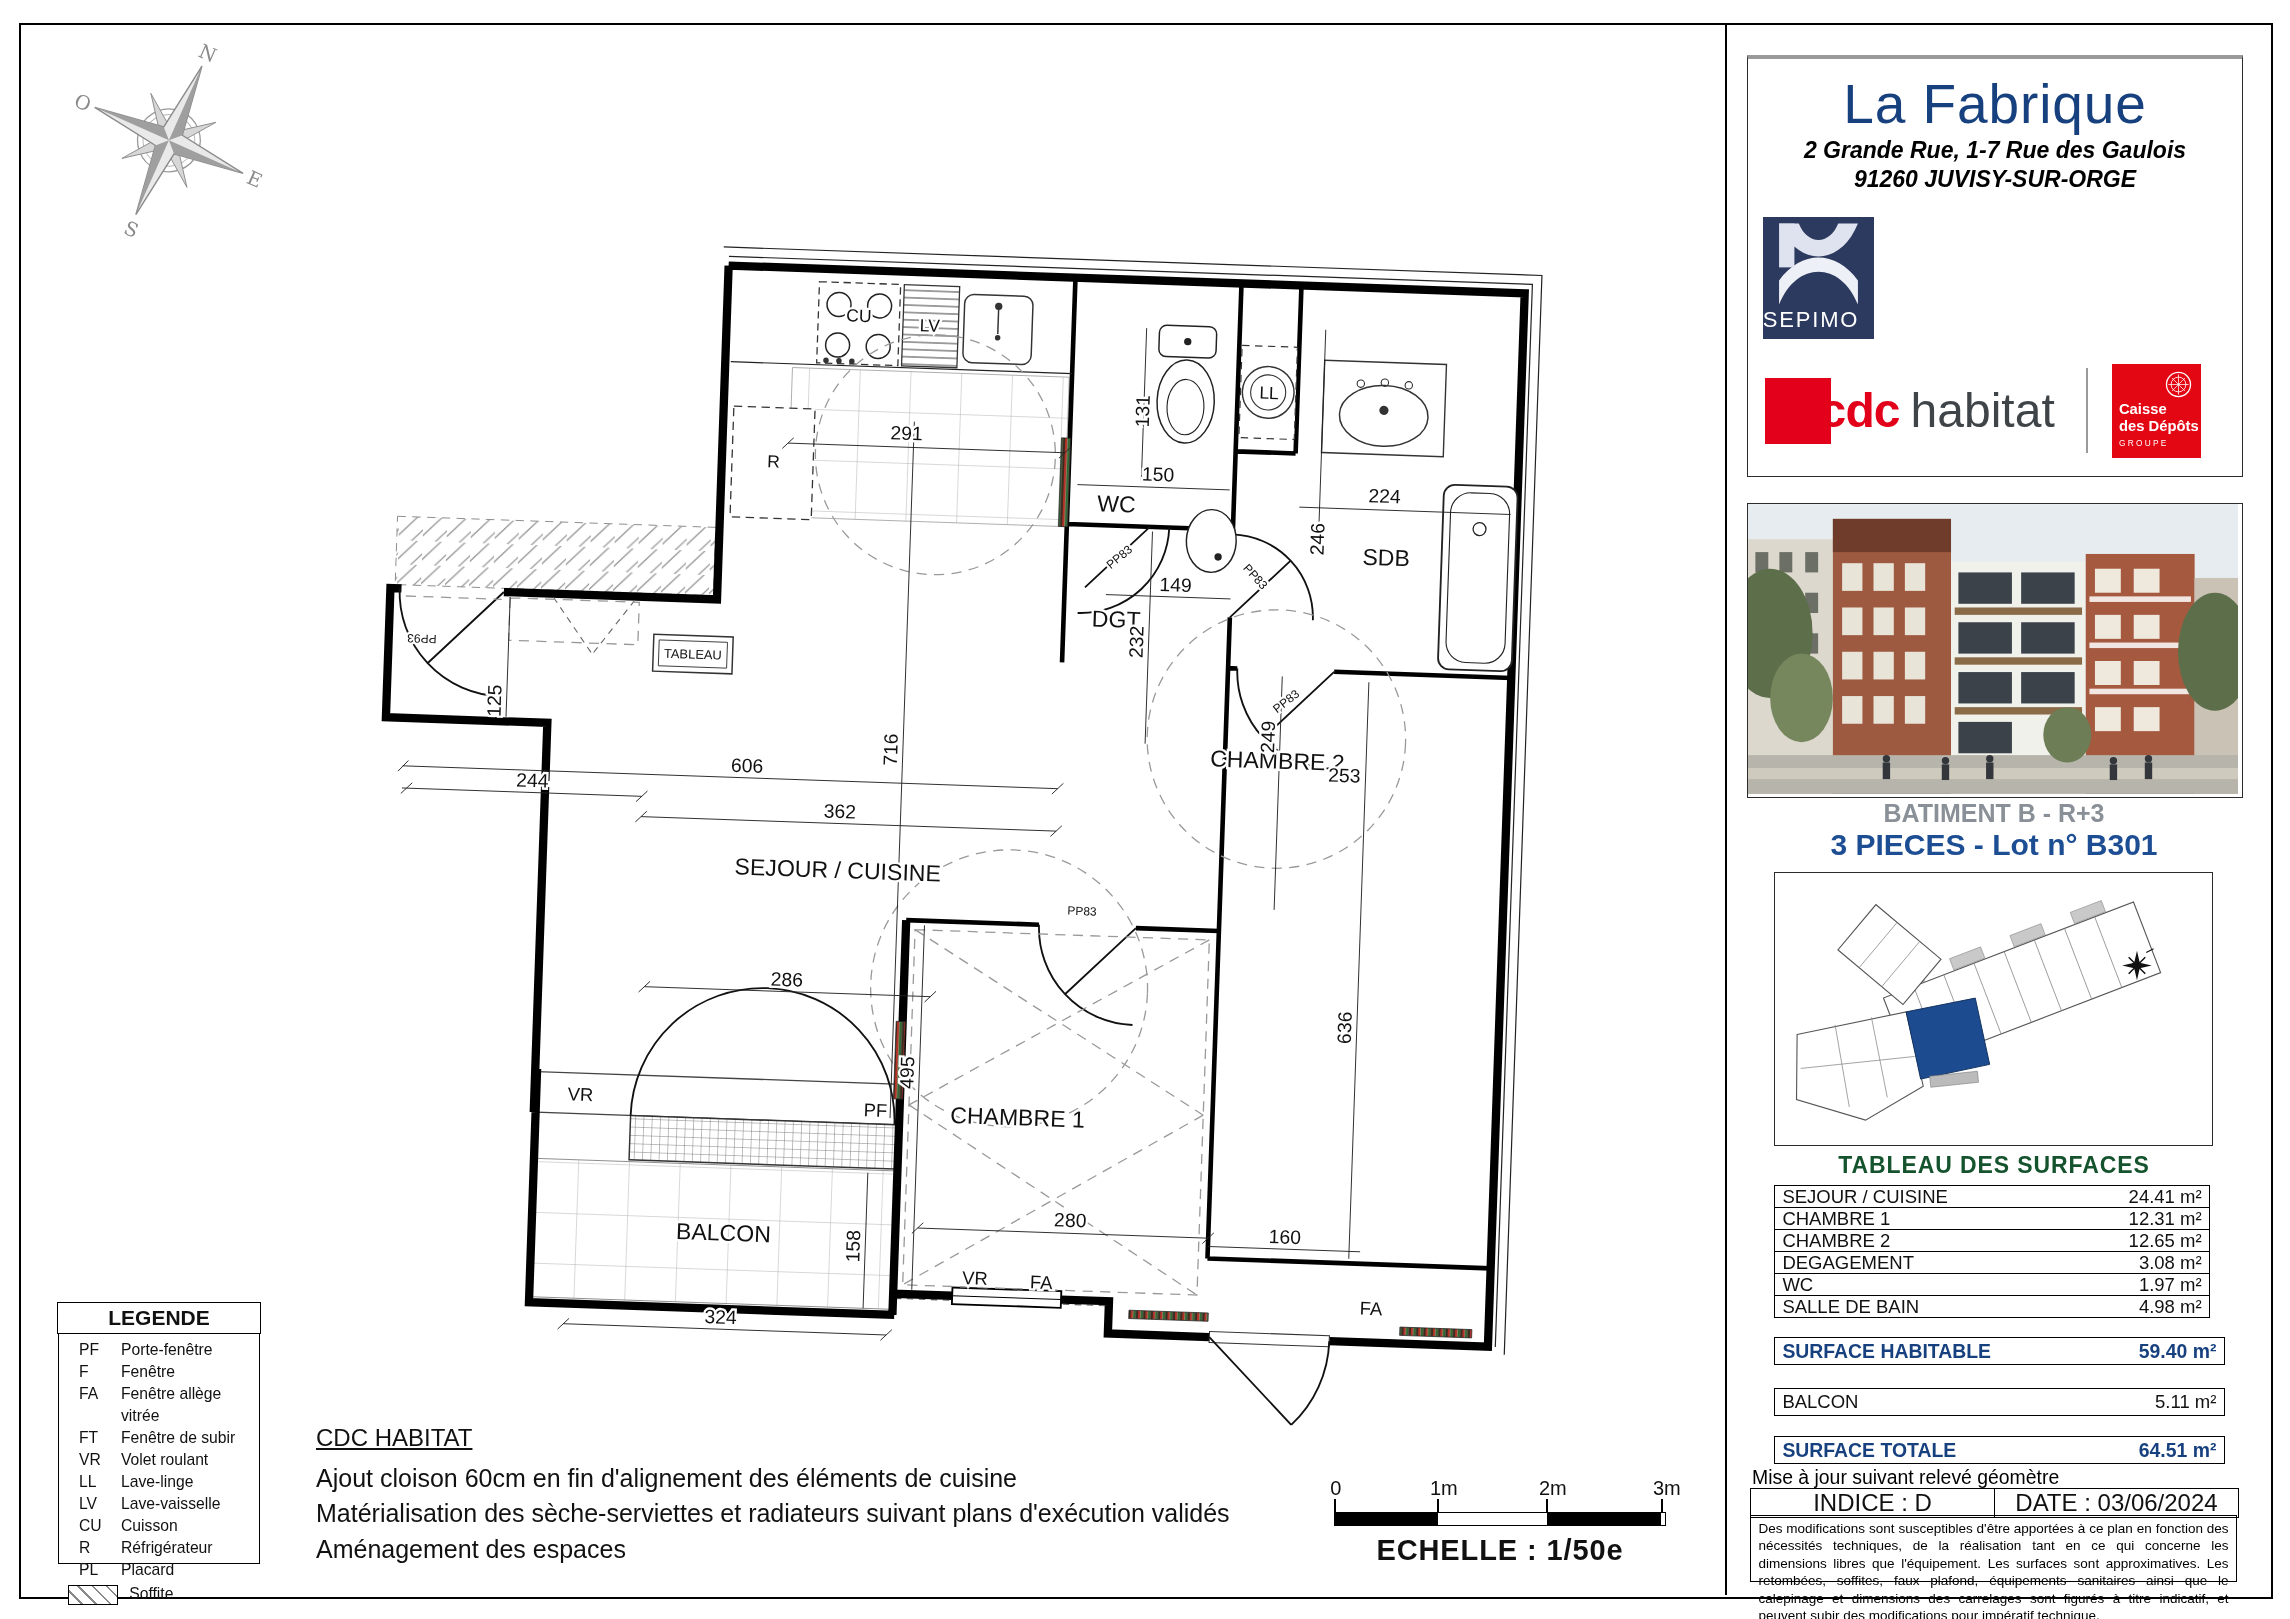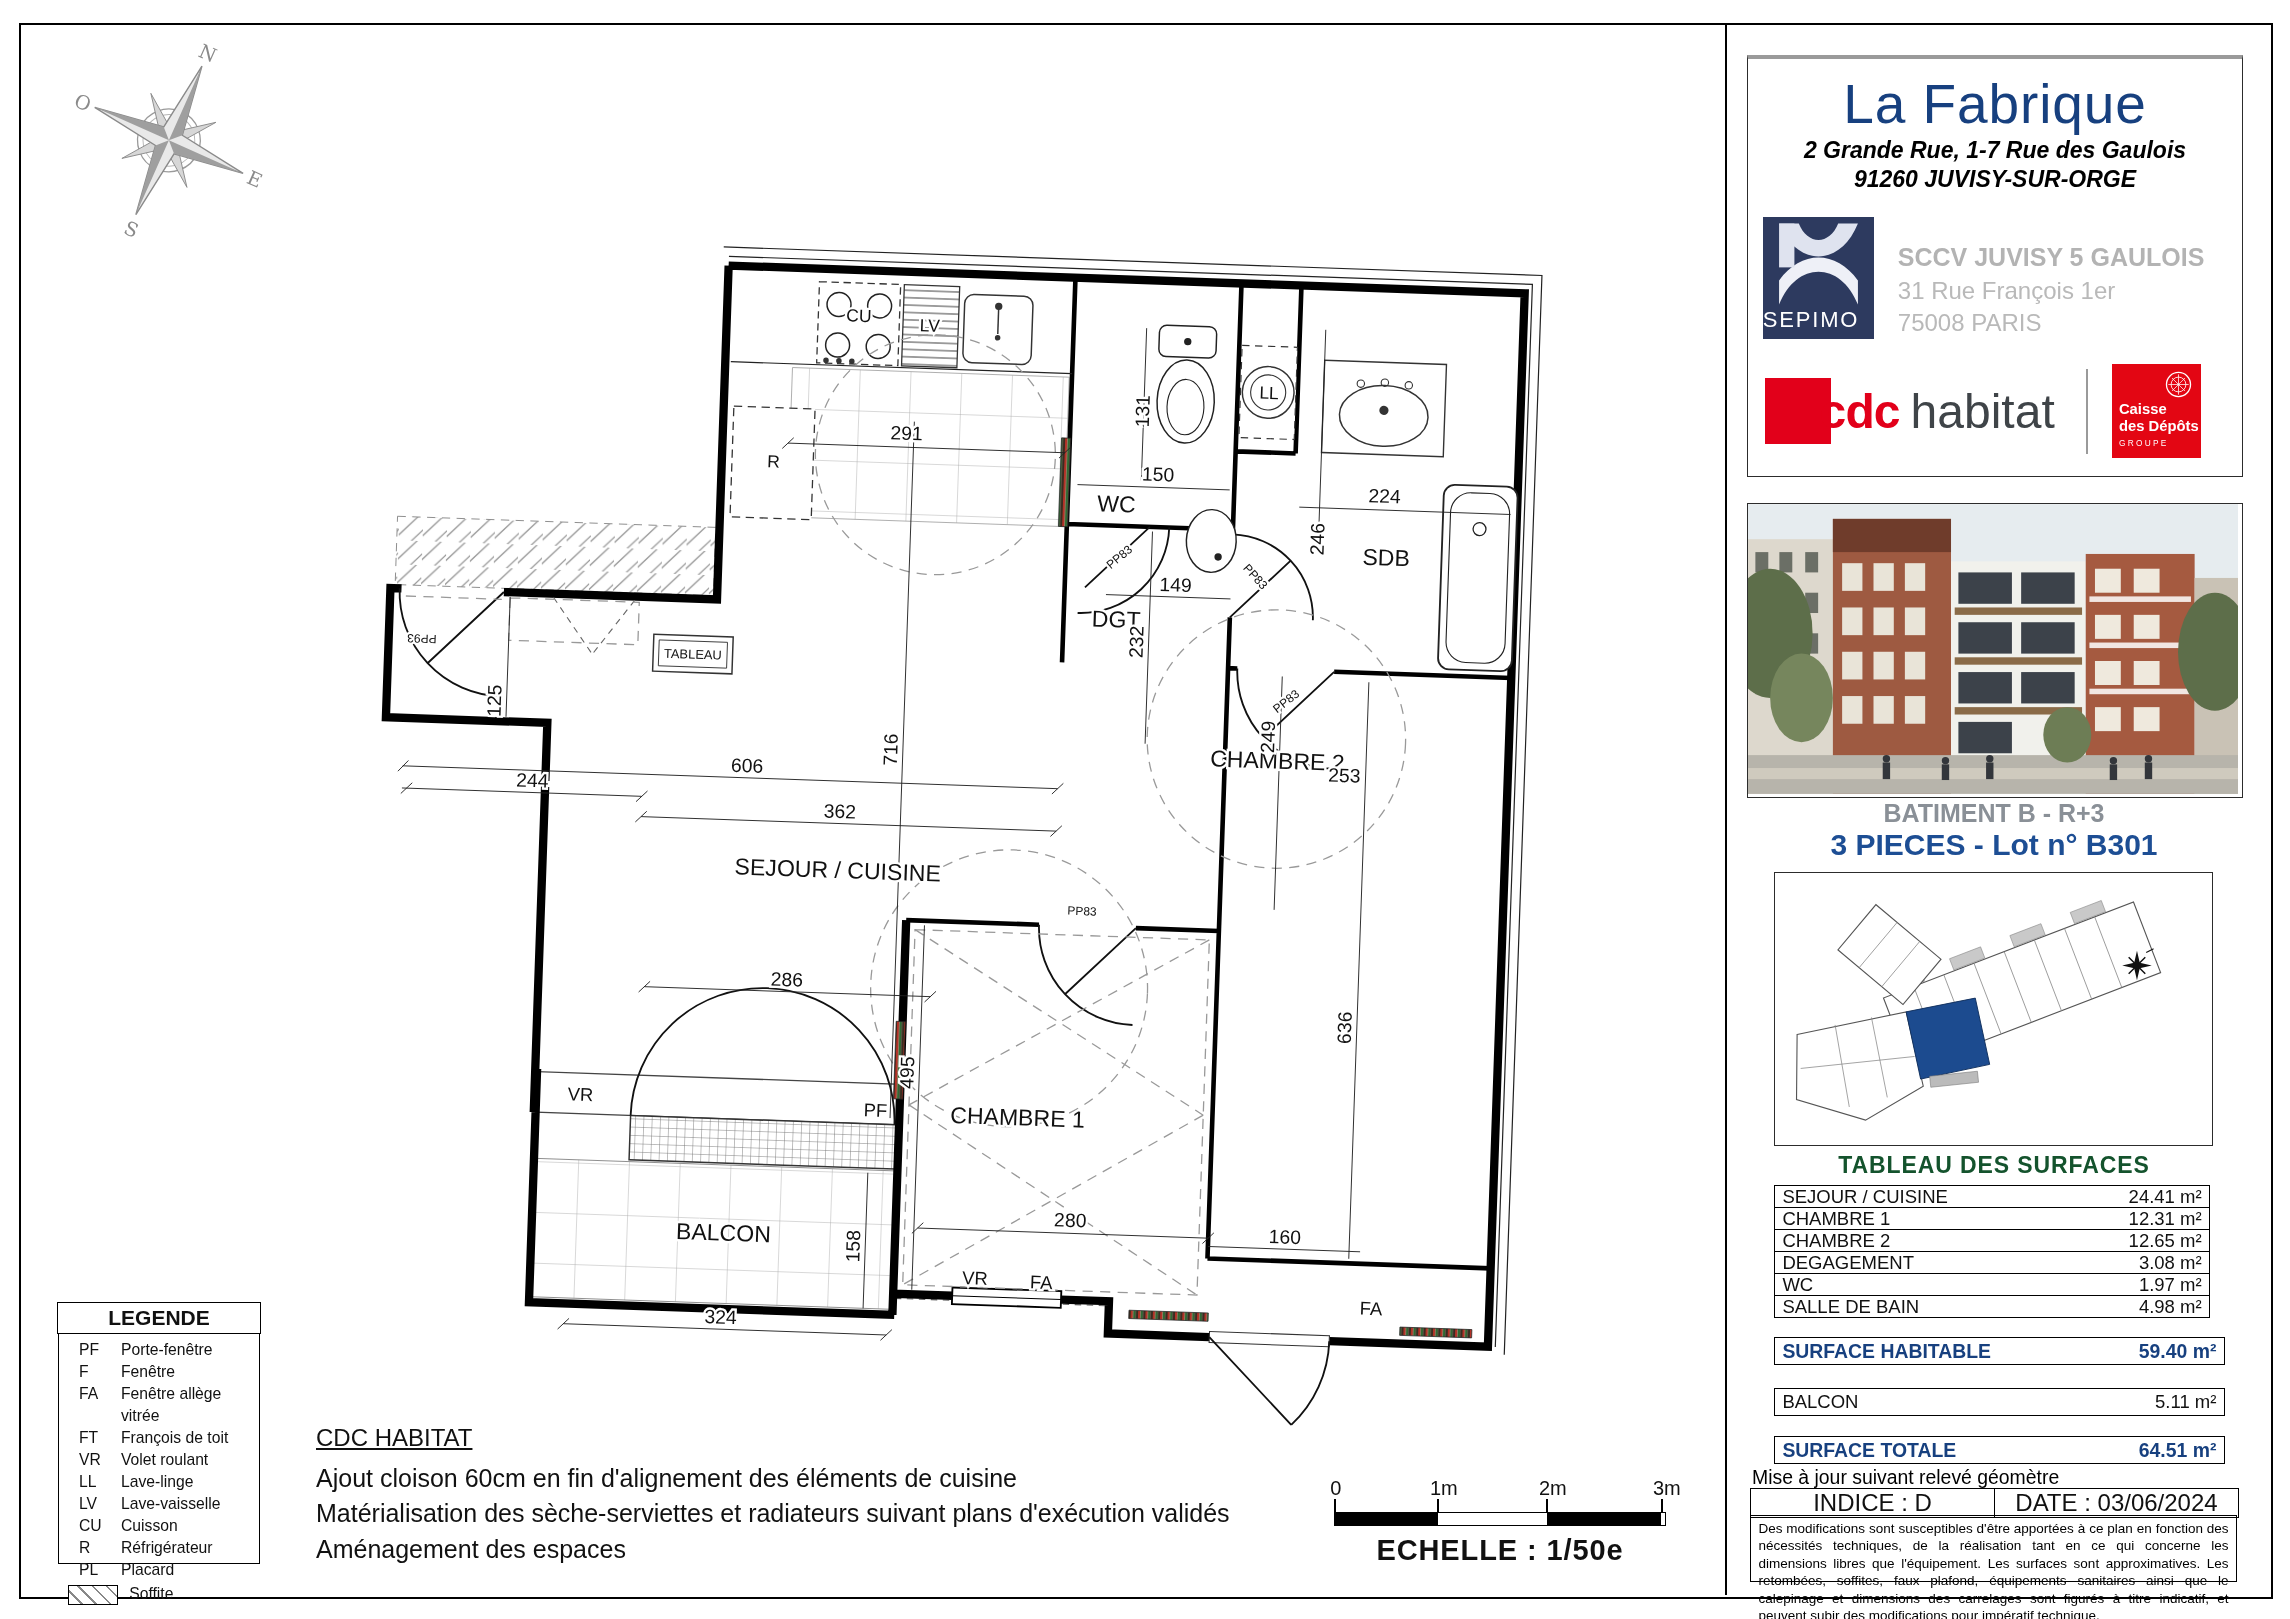--- a/index.html
+++ b/index.html
@@ -330,21 +330,21 @@
         <div class="litem">
           <span class="ab">F</span>
           <span>Fenêtre</span>
         </div>
         <div class="litem">
           <span class="ab">FA</span>
           <span>Fenêtre allège vitrée</span>
         </div>
         <div class="litem">
           <span class="ab">FT</span>
-          <span>François de toit</span>
+          <span>Fenêtre de subir</span>
         </div>
         <div class="litem">
           <span class="ab">VR</span>
           <span>Volet roulant</span>
         </div>
         <div class="litem">
           <span class="ab">LL</span>
           <span>Lave-linge</span>
         </div>
         <div class="litem">
@@ -403,25 +403,20 @@
     <div class="addr">2 Grande Rue, 1-7 Rue des Gaulois</div>
     <div class="addr">91260 JUVISY-SUR-ORGE</div>
     <div id="sepimo-row">
       <div id="sepimo-logo">
         <svg width="111" height="92" viewBox="0 0 100 84">
           <path d="M14,6 C30,46 70,46 86,6 L68,6 C60,26 40,26 32,6 Z" fill="#dfe3ef"></path>
           <path d="M14,80 C30,40 70,40 86,80 L86,58 C66,30 34,30 14,58 Z" fill="#eef0f7"></path>
           <rect x="14" y="6" width="14" height="40" fill="#dfe3ef"></rect>
         </svg>
         <div id="sepimo-name">SEPIMO</div>
-      </div>
-      <div id="sccv">
-        <div class="b">SCCV JUVISY 5 GAULOIS</div>
-        <div>31 Rue François 1er</div>
-        <div>75008 PARIS</div>
       </div>
     </div>
     <div id="logos-row">
       <div id="cdc-square"></div>
       <div id="cdc-text">
         <span>cdc</span><span class="hab">habitat</span>
       </div>
       <div id="logo-div"></div>
       <div id="caisse">
         <svg width="37" height="37" viewBox="0 0 40 40">

